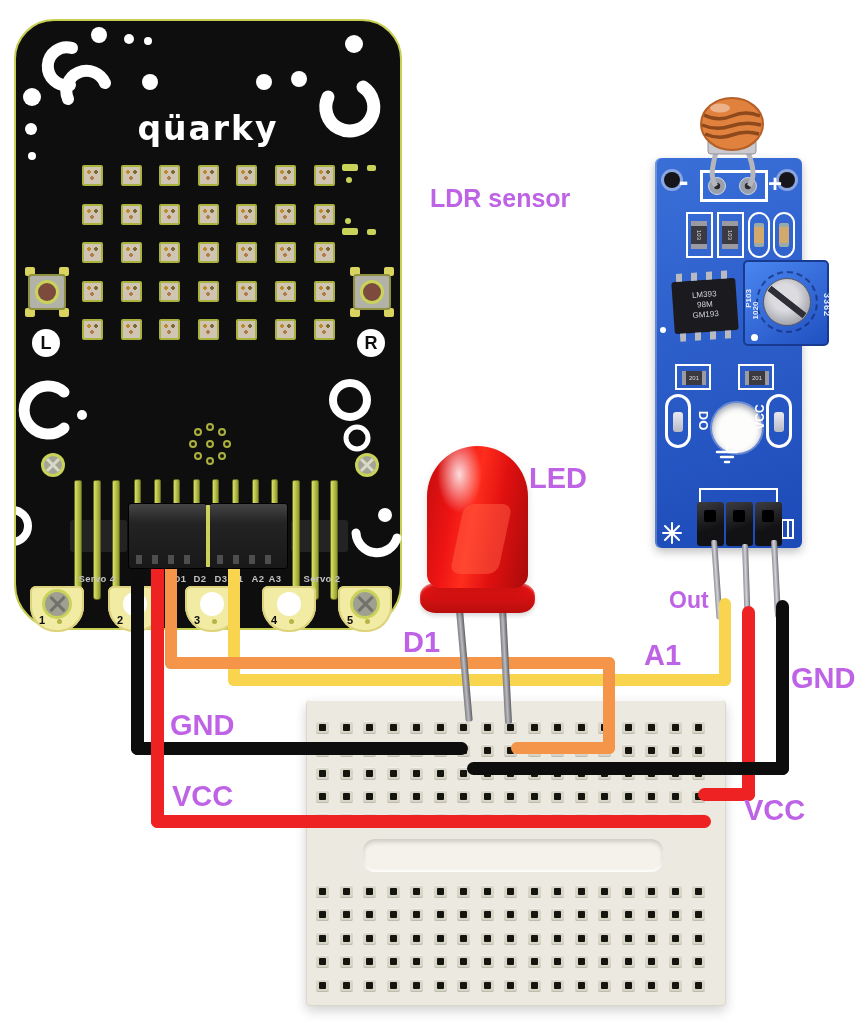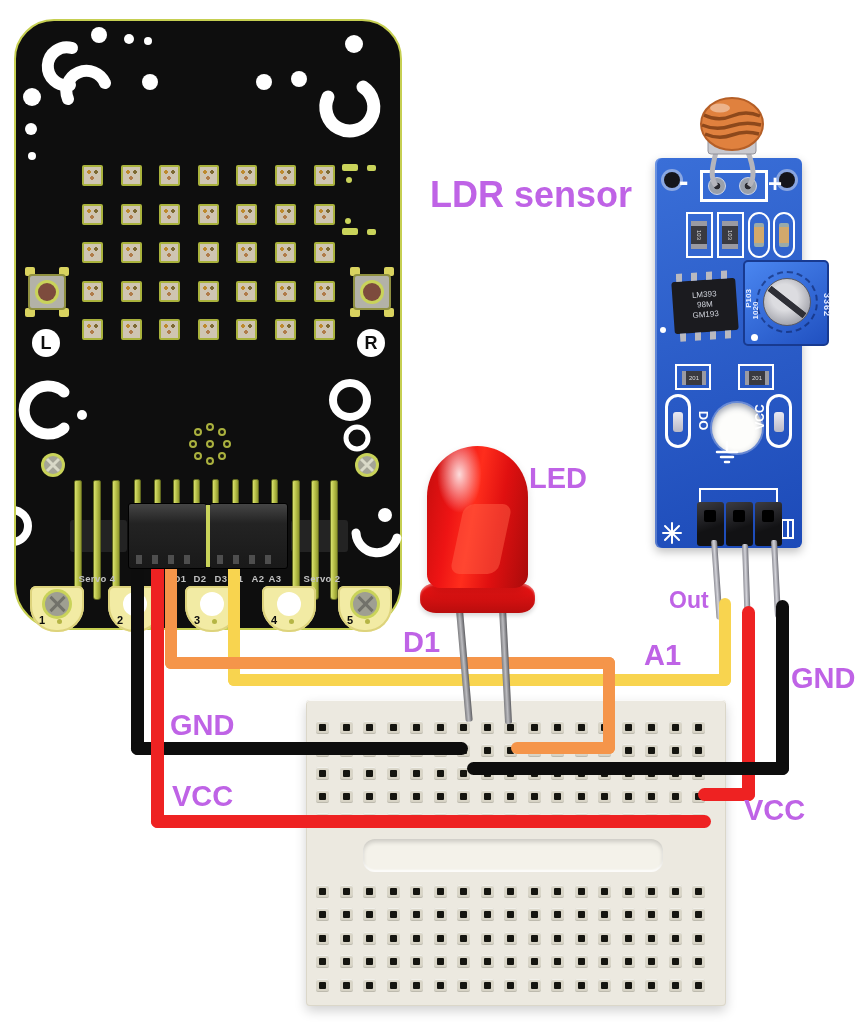--- a/index.html
+++ b/index.html
@@ -349,20 +349,21 @@
       <g fill="#c9d35a">
         <rect x="326" y="143" width="16" height="7" rx="2"></rect>
           <rect x="351" y="144" width="9" height="6" rx="2"></rect>
         <circle cx="333" cy="159" r="3"></circle>
           <circle cx="332" cy="200" r="3"></circle>
         <rect x="326" y="207" width="16" height="7" rx="2"></rect>
           <rect x="351" y="208" width="9" height="6" rx="2"></rect>
       </g>
     </svg>
 
+    <div class="qlogo">qüarky</div>
 
     <div id="led-matrix" class="abs" style="left:66px;top:144px;width:280px;height:180px;">
         <div class="mled" style="left: 0px; top: 0px;"></div>
         <div class="mled" style="left: 39px; top: 0px;"></div>
         <div class="mled" style="left: 77px; top: 0px;"></div>
         <div class="mled" style="left: 116px; top: 0px;"></div>
         <div class="mled" style="left: 154px; top: 0px;"></div>
         <div class="mled" style="left: 193px; top: 0px;"></div>
         <div class="mled" style="left: 232px; top: 0px;"></div>
         <div class="mled" style="left: 0px; top: 39px;"></div>
@@ -601,21 +602,21 @@
     <path d="M24,56 C20,72 18,82 24,90" stroke="#b5b5bc" stroke-width="5" fill="none"></path>
     <path d="M56,56 C62,72 63,82 57,90" stroke="#b5b5bc" stroke-width="5" fill="none"></path>
     <rect x="16" y="42" width="48" height="16" rx="3" fill="#c9c9cf" stroke="#92929a"></rect>
     <ellipse cx="40" cy="28" rx="31" ry="26" fill="#e0813e" stroke="#b55f27" stroke-width="2"></ellipse>
     <path d="M12,19 q14,7 28,1 t28,0" stroke="#8d481b" stroke-width="3.5" fill="none"></path>
     <path d="M10,29 q14,6 29,1 t30,-1" stroke="#8d481b" stroke-width="3.5" fill="none"></path>
     <path d="M13,38 q14,6 27,1 t27,-1" stroke="#8d481b" stroke-width="3.5" fill="none"></path>
     <ellipse cx="28" cy="12" rx="10" ry="4.5" fill="rgba(255,255,255,.4)"></ellipse>
   </svg>
 
-  <div class="plabel" style="left:430px;top:174px;font-size:36px;">LDR sensor</div>
+  <div class="plabel" style="left:430px;top:184px;font-size:25px;">LDR sensor</div>
   <div class="plabel" style="left:529px;top:462px;font-size:29px;">LED</div>
   <div class="plabel" style="left:669px;top:587px;font-size:23px;">Out</div>
   <div class="plabel" style="left:403px;top:626px;font-size:29px;">D1</div>
   <div class="plabel" style="left:644px;top:639px;font-size:29px;">A1</div>
   <div class="plabel" style="left:170px;top:709px;font-size:29px;">GND</div>
   <div class="plabel" style="left:172px;top:780px;font-size:29px;">VCC</div>
   <div class="plabel" style="left:791px;top:662px;font-size:29px;">GND</div>
   <div class="plabel" style="left:744px;top:794px;font-size:29px;">VCC</div>
 
 </div>

